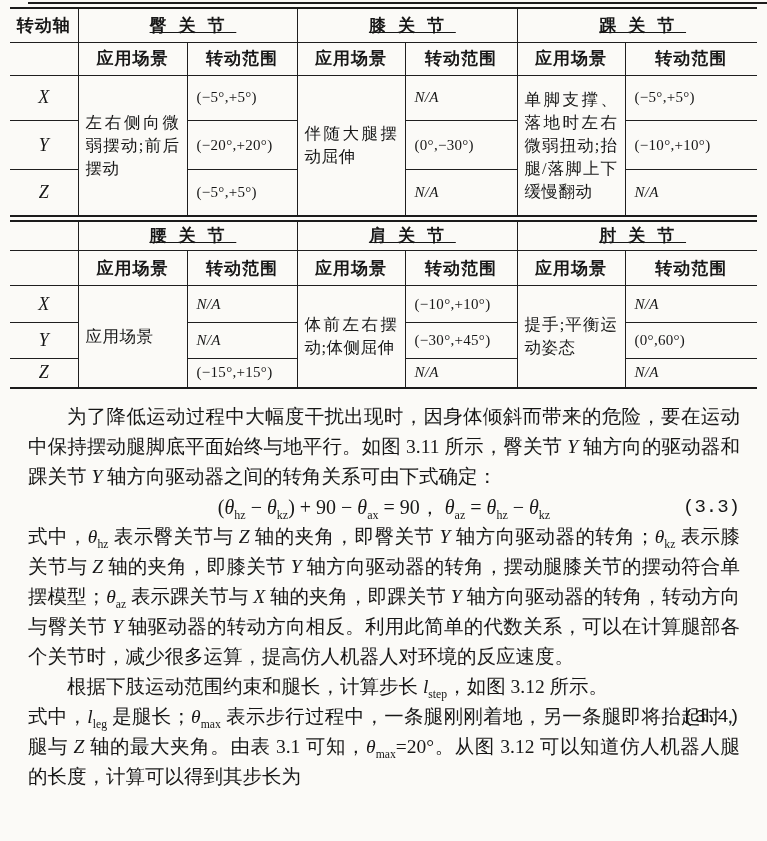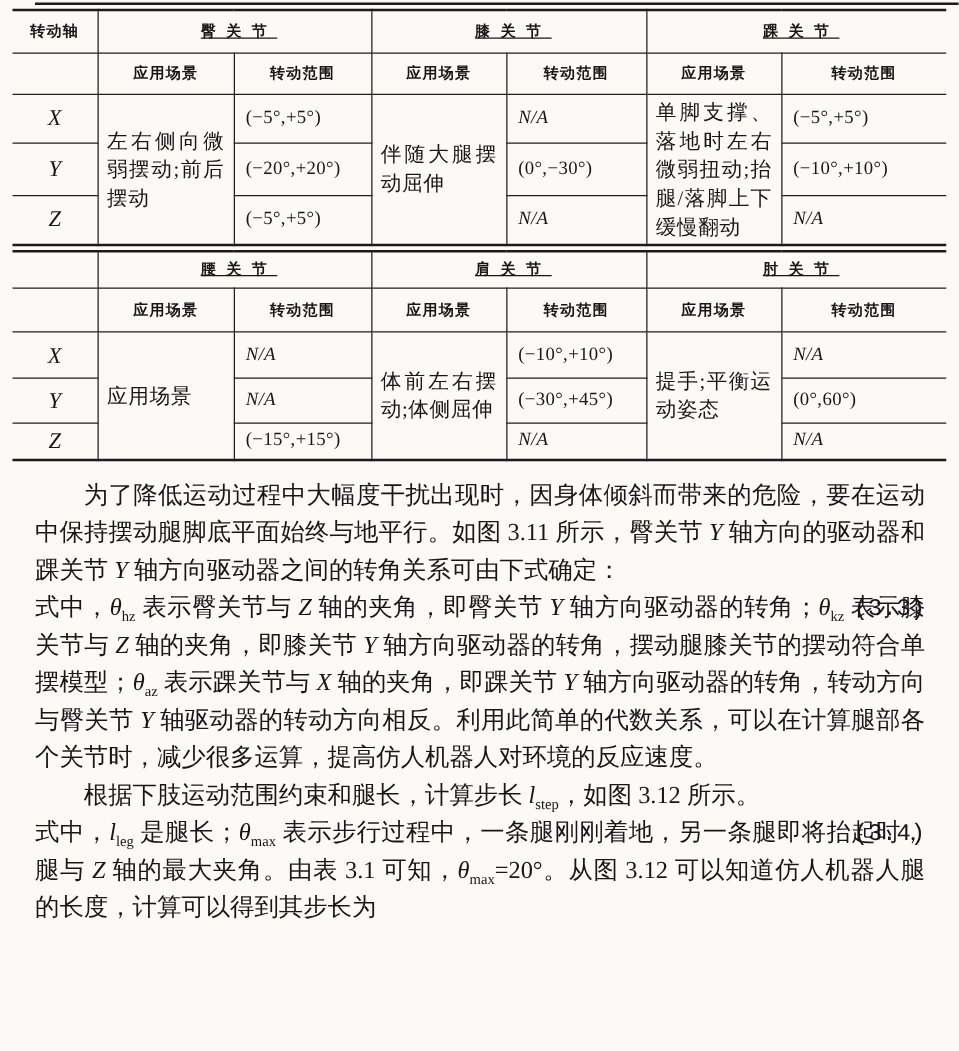--- a/index.html
+++ b/index.html
@@ -12,29 +12,29 @@
   .tables{margin:7px 10px 0 10px;}
   table.jt{
     border-collapse:collapse;table-layout:fixed;width:747px;
     border-top:2.5px solid #1b1b1b;border-bottom:2.5px solid #1b1b1b;
     border-left:hidden;border-right:hidden;
   }
   table.jt2{margin-top:3px;}
   .jt th,.jt td{border:1px solid #1f1f1f;vertical-align:middle;overflow:hidden;}
   .jt th{
     font-family:"Liberation Sans","DejaVu Sans",sans-serif;
-    font-weight:bold;font-size:12px;text-align:center;letter-spacing:1px;
+    font-weight:bold;font-size:17px;text-align:center;letter-spacing:1px;
   }
   th.joint-name{letter-spacing:0.7em;padding-left:0.7em;text-decoration:underline;}
   td.axis{
     text-align:center;font-style:italic;font-size:18px;
     font-family:"Liberation Serif","DejaVu Serif",serif;
   }
   td.scen{
-    font-size:16.5px;padding:2px 7px;text-align:justify;
+    font-size:16.5px;padding:12px 7px;text-align:justify;
     line-height:23px;letter-spacing:0.5px;
   }
   td.rng{font-size:15px;padding-left:9px;letter-spacing:0.3px;}
   tr.h1{height:34px;} tr.h2{height:33px;}
   tr.rx{height:38px;} tr.ry{height:41px;} tr.rz{height:38px;}
   .jt2 tr.h1{height:30px;} .jt2 tr.h2{height:35px;}
   .jt2 tr.rx{height:37px;} .jt2 tr.ry{height:36px;} .jt2 tr.rz{height:29px;}
   .text{
     margin:13px 27px 0 28px;font-size:19.5px;line-height:30px;
     text-align:justify;
@@ -150,20 +150,21 @@
         <td class="rng"><i>N/A</i></td>
         <td class="rng"><i>N/A</i></td>
       </tr>
     </tbody>
   </table>
 </div>
 
 <div class="text">
   <p class="ind"><span>为了降低运动过程中大幅度干扰出现时，因身体倾斜而带来的危险，要在运动中保持摆动腿脚底平面始终与地平行。如图 3.11 所示，臀关节 </span><i>Y</i><span> 轴方向的驱动器和踝关节 </span><i>Y</i><span> 轴方向驱动器之间的转角关系可由下式确定：</span></p>
   <div class="eq">
+    <span><span>(</span><i>θ</i><sub>hz</sub><span> − </span><i>θ</i><sub>kz</sub><span>) + 90 − </span><i>θ</i><sub>ax</sub><span> = 90，  </span><i>θ</i><sub>az</sub><span> = </span><i>θ</i><sub>hz</sub><span> − </span><i>θ</i><sub>kz</sub></span>
     <span class="eqnum">(3.3)</span>
   </div>
   <p><span>式中，</span><i>θ</i><sub>hz</sub><span> 表示臀关节与 </span><i>Z</i><span> 轴的夹角，即臀关节 </span><i>Y</i><span> 轴方向驱动器的转角；</span><i>θ</i><sub>kz</sub><span> 表示膝关节与 </span><i>Z</i><span> 轴的夹角，即膝关节 </span><i>Y</i><span> 轴方向驱动器的转角，摆动腿膝关节的摆动符合单摆模型；</span><i>θ</i><sub>az</sub><span> 表示踝关节与 </span><i>X</i><span> 轴的夹角，即踝关节 </span><i>Y</i><span> 轴方向驱动器的转角，转动方向与臀关节 </span><i>Y</i><span> 轴驱动器的转动方向相反。利用此简单的代数关系，可以在计算腿部各个关节时，减少很多运算，提高仿人机器人对环境的反应速度。</span></p>
   <p class="ind"><span>根据下肢运动范围约束和腿长，计算步长 </span><i>l</i><sub>step</sub><span>，如图 3.12 所示。</span></p>
   <div class="eq">
     <span class="eqnum">(3.4)</span>
   </div>
   <p><span>式中，</span><i>l</i><sub>leg</sub><span> 是腿长；</span><i>θ</i><sub>max</sub><span> 表示步行过程中，一条腿刚刚着地，另一条腿即将抬起时，腿与 </span><i>Z</i><span> 轴的最大夹角。由表 3.1 可知，</span><i>θ</i><sub>max</sub><span>=20°。从图 3.12 可以知道仿人机器人腿的长度，计算可以得到其步长为</span></p>
 </div>
 

